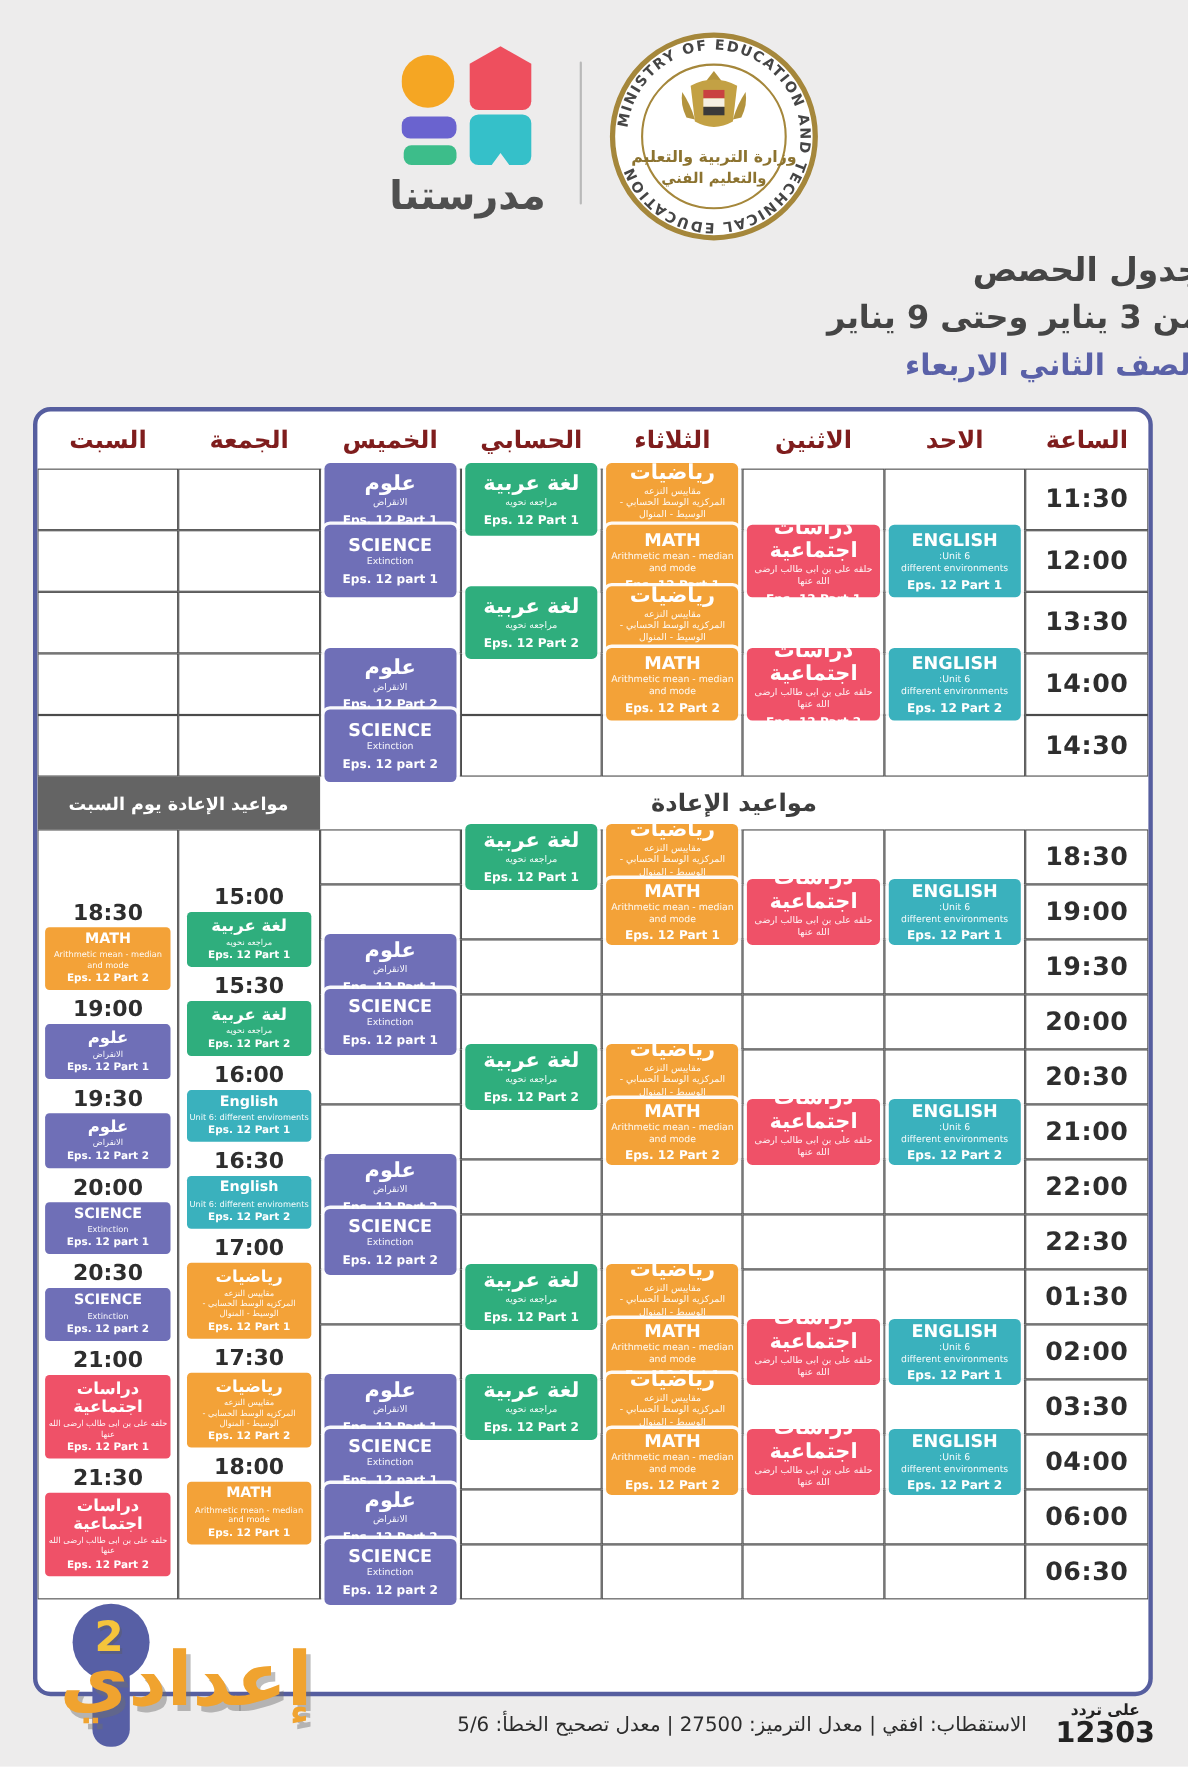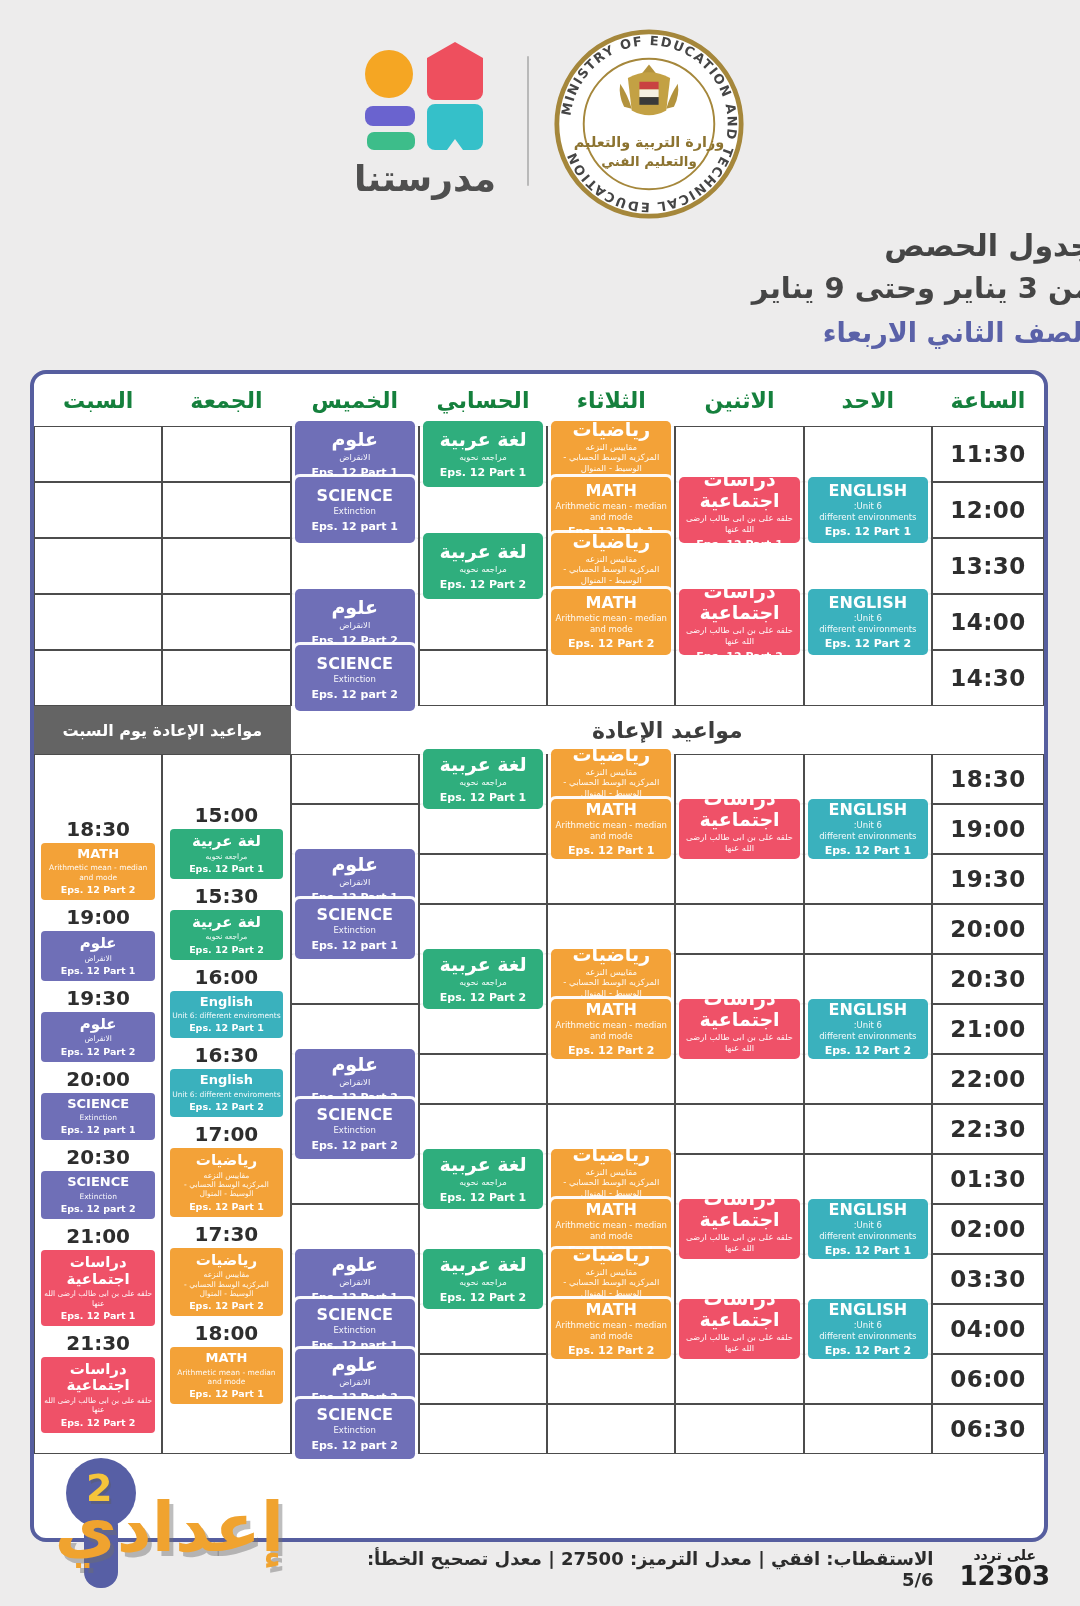--- a/index.html
+++ b/index.html
@@ -31,21 +31,21 @@
     position:absolute; left:30px; top:370px; width:1018px; height:1172px;
     background:#fff; border:4px solid #565e9f; border-radius:16px;
     direction:rtl; overflow:hidden;
     display:flex; flex-direction:column;
   }
   .hdr-row, .grid, .section-row {
     display:grid;
     grid-template-columns:112px repeat(7, 1fr);
   }
   .hdr-row { height:52px; align-items:center; }
-  .hdr-cell { text-align:center; font-size:22px; font-weight:bold; color:#15803d; }
+  .hdr-cell { text-align:center; font-size:22px; font-weight:bold; color:#7f1d1d; }
   .grid.top  { grid-auto-rows:56px; }
   .grid.rep  { grid-auto-rows:50px; }
   .cell { border:0.8px solid #4c4c4c; position:relative; }
   .time-cell {
     display:flex; align-items:center; justify-content:center;
     font-size:23px; font-weight:bold; color:#2e2e2e; letter-spacing:.5px;
     direction:ltr;
   }
   .section-row { height:48px; }
   .section-dark {
@@ -107,21 +107,21 @@
   }
 
   
   .footer {
     position:absolute; right:30px; top:1548px; left:330px;
     display:flex; direction:rtl; align-items:center; gap:26px;
   }
   .freq { display:flex; flex-direction:column; align-items:center; line-height:1.05; color:#222; }
   .freq-label { font-size:14px; font-weight:bold; }
   .freq-num { font-size:26px; font-weight:bold; direction:ltr; }
-  .footer-info { font-size:18px; font-weight:bold; color:#2c2c2c; }
+  .footer-info { font-size:18px; font-weight:normal; color:#2c2c2c; }
 </style>
 </head>
 <body>
 
 <div class="page">
 
   <div class="logos">
     <div class="brand">
       <div class="brand-shapes">
         <svg width="120" height="112" viewBox="0 0 120 112">

